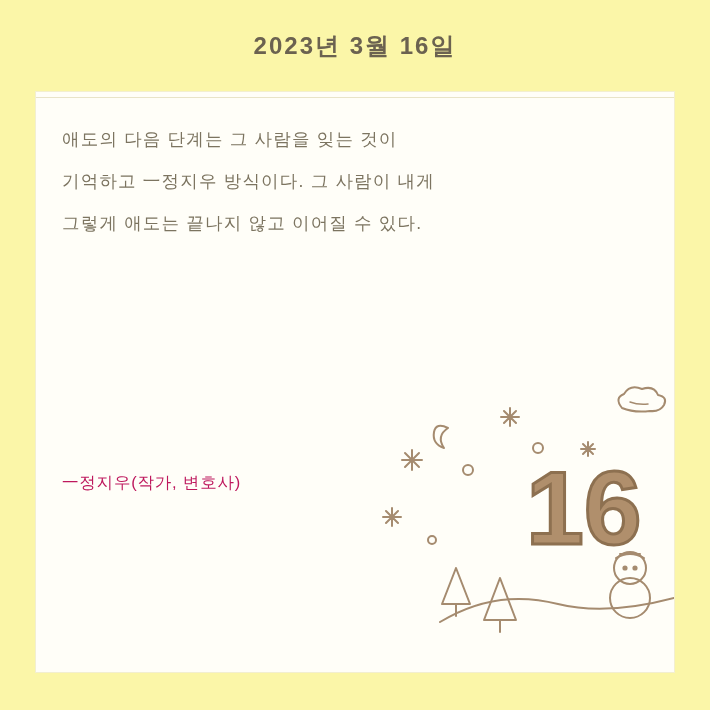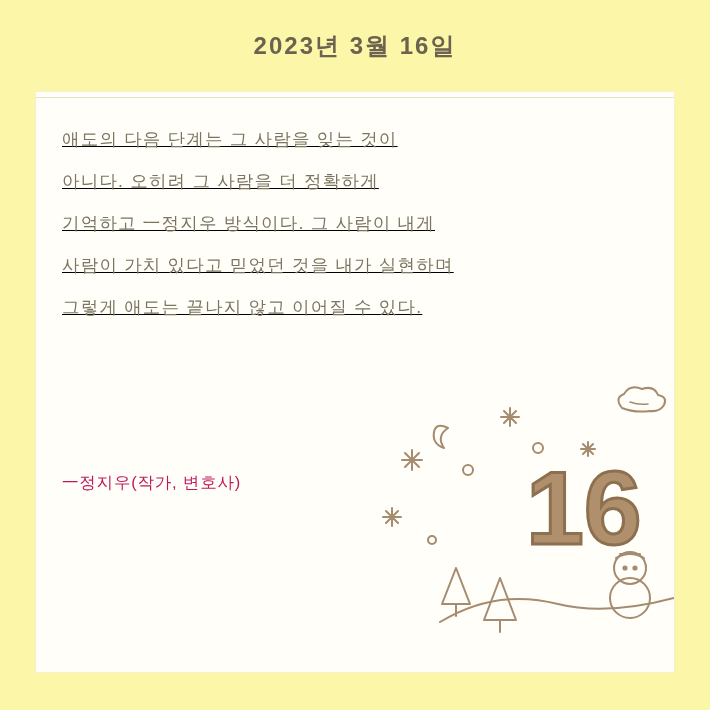--- a/index.html
+++ b/index.html
@@ -49,21 +49,20 @@
     top: 5px;
     width: 638px;
     height: 1px;
     background: #e9e4c8;
   }
   .quote-body {
     position: absolute;
     left: 26px;
     top: 26px;
     width: 590px;
-    text-decoration: underline;
   }
   .quote-line {
     color: #7c7460;
     font-size: 17.5px;
     line-height: 42px;
     letter-spacing: 1.2px;
     white-space: nowrap;
   }
   .attribution {
     position: absolute;
@@ -89,23 +88,21 @@
 
   <div class="date-header">
     <span>2023년 3월 16일</span>
   </div>
 
   <div class="card">
     <div class="card-top-rule"></div>
 
     <div class="quote-body">
       <div class="quote-line">애도의 다음 단계는 그 사람을 잊는 것이</div>
-      <div class="quote-line">아니다. 오히려 그 사람을 더 정확하게</div>
       <div class="quote-line">기억하고 一정지우 방식이다. 그 사람이 내게</div>
-      <div class="quote-line">사람이 가치 있다고 믿었던 것을 내가 실현하며</div>
       <div class="quote-line">그렇게 애도는 끝나지 않고 이어질 수 있다.</div>
     </div>
 
     <div class="attribution">一정지우(작가, 변호사)</div>
 
     <svg class="art" viewBox="0 0 330 300">
       <g stroke="#a58b6f" stroke-width="2" fill="none" stroke-linecap="round" stroke-linejoin="round">
 
         <path d="M278 36 q-8 -10 2 -14 q6 -10 18 -5 q12 -4 16 6 q10 2 6 10 q-4 7 -14 6 q-16 2 -28 -3 z"></path>
         <path d="M286 30 q8 3 18 2" stroke-width="1.5"></path>

